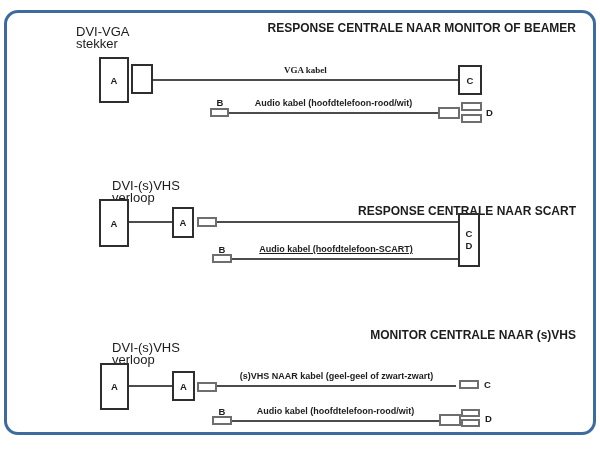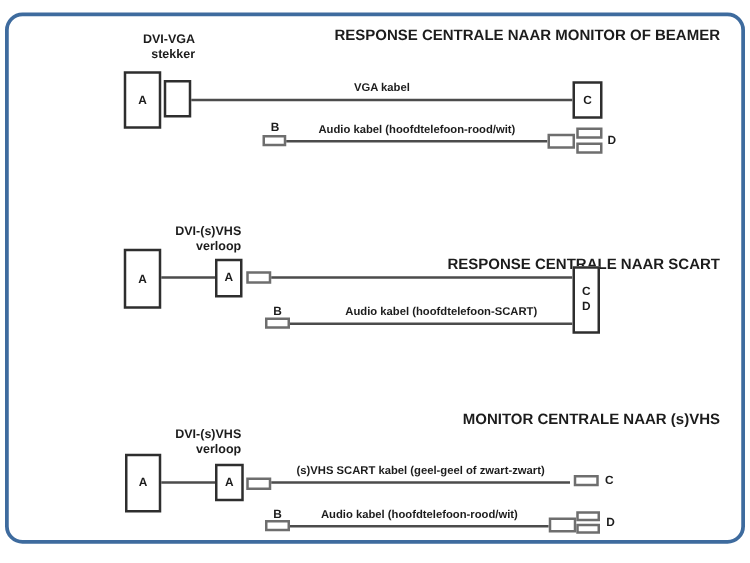--- a/index.html
+++ b/index.html
@@ -10,21 +10,21 @@
   .frame {
     position:absolute; left:4px; top:10px; width:592px; height:425px;
     box-sizing:border-box; border:3px solid #3e6b9e; border-radius:14px;
     background:#ffffff;
   }
   .sec-title {
     position:absolute; left:0; width:576px; text-align:right;
     font-size:12px; font-weight:bold; line-height:12px;
   }
   .adapter-label {
-    position:absolute; text-align:right; font-size:10px; font-weight:700;
+    position:absolute; text-align:left; font-size:13px; font-weight:400;
     line-height:12px; white-space:pre-line;
   }
   .box {
     position:absolute; box-sizing:border-box; border:2px solid #2e2e2e;
     background:#ffffff; display:flex; align-items:center; justify-content:center;
     font-size:9.5px; font-weight:600;
   }
   .box.multi { flex-direction:column; line-height:12px; }
   .mini {
     position:absolute; box-sizing:border-box; border:2px solid #6e6e6e;
@@ -46,21 +46,21 @@
   <div class="sec-title" style="top:22px;">RESPONSE CENTRALE NAAR MONITOR OF BEAMER</div>
   <div class="adapter-label" style="left:76px; top:26px; width:80px;">DVI-VGA
 stekker</div>
 
   <div class="box" style="left:99px; top:57px; width:30px; height:46px;">
     <span>A</span>
   </div>
   <div class="box" style="left:131px; top:64px; width:22px; height:30px;"></div>
 
   <div class="line" style="left:153px; top:79px; width:305px;"></div>
-  <div class="cable-label" style="left:153px; top:64px; width:305px;">VGA kabel</div>
+  <div class="cable-label" style="left:153px; top:64px; width:305px;font-family:Liberation Serif, serif;">VGA kabel</div>
   <div class="box" style="left:458px; top:65px; width:24px; height:30px;">
     <span>C</span>
   </div>
 
   <div class="letter" style="left:211px; top:97px; width:18px; text-align:center;">B</div>
   <div class="mini" style="left:210px; top:108px; width:19px; height:9px;"></div>
   <div class="line" style="left:229px; top:112px; width:209px;"></div>
   <div class="cable-label" style="left:229px; top:97px; width:209px;">Audio kabel (hoofdtelefoon-rood/wit)</div>
   <div class="mini" style="left:438px; top:107px; width:22px; height:12px;"></div>
   <div class="mini" style="left:461px; top:102px; width:21px; height:9px;"></div>
@@ -77,41 +77,41 @@
   <div class="line" style="left:129px; top:221px; width:43px;"></div>
   <div class="box" style="left:172px; top:207px; width:22px; height:31px;">
     <span>A</span>
   </div>
   <div class="mini" style="left:197px; top:217px; width:20px; height:10px;"></div>
   <div class="line" style="left:217px; top:221px; width:241px;"></div>
 
   <div class="letter" style="left:213px; top:244px; width:18px; text-align:center;">B</div>
   <div class="mini" style="left:212px; top:254px; width:20px; height:9px;"></div>
   <div class="line" style="left:232px; top:258px; width:226px;"></div>
-  <div class="cable-label" style="left:240px; top:243px; width:226px;">Audio kabel (hoofdtelefoon-SCART)</div>
+  <div class="cable-label" style="left:223px; top:243px; width:226px;text-decoration:underline;">Audio kabel (hoofdtelefoon-SCART)</div>
 
   <div class="box multi" style="left:458px; top:213px; width:22px; height:54px;">
     <span>C</span>
     <span>D</span>
   </div>
 
   <div class="sec-title" style="top:329px;">MONITOR CENTRALE NAAR (s)VHS</div>
   <div class="adapter-label" style="left:112px; top:342px; width:81px;">DVI-(s)VHS
 verloop</div>
 
   <div class="box" style="left:100px; top:363px; width:29px; height:47px;">
     <span>A</span>
   </div>
   <div class="line" style="left:129px; top:385px; width:43px;"></div>
   <div class="box" style="left:172px; top:371px; width:23px; height:30px;">
     <span>A</span>
   </div>
   <div class="mini" style="left:197px; top:382px; width:20px; height:10px;"></div>
   <div class="line" style="left:217px; top:385px; width:239px;"></div>
-  <div class="cable-label" style="left:217px; top:370px; width:239px;">(s)VHS SCART kabel (geel-geel of zwart-zwart)</div>
+  <div class="cable-label" style="left:217px; top:370px; width:239px;">(s)VHS NAAR kabel (geel-geel of zwart-zwart)</div>
   <div class="mini" style="left:459px; top:380px; width:20px; height:9px;"></div>
   <div class="letter" style="left:484px; top:379px;">C</div>
 
   <div class="letter" style="left:213px; top:406px; width:18px; text-align:center;">B</div>
   <div class="mini" style="left:212px; top:416px; width:20px; height:9px;"></div>
   <div class="line" style="left:232px; top:420px; width:207px;"></div>
   <div class="cable-label" style="left:232px; top:405px; width:207px;">Audio kabel (hoofdtelefoon-rood/wit)</div>
   <div class="mini" style="left:439px; top:414px; width:22px; height:12px;"></div>
   <div class="mini" style="left:461px; top:409px; width:19px; height:8px;"></div>
   <div class="mini" style="left:461px; top:419px; width:19px; height:8px;"></div>

